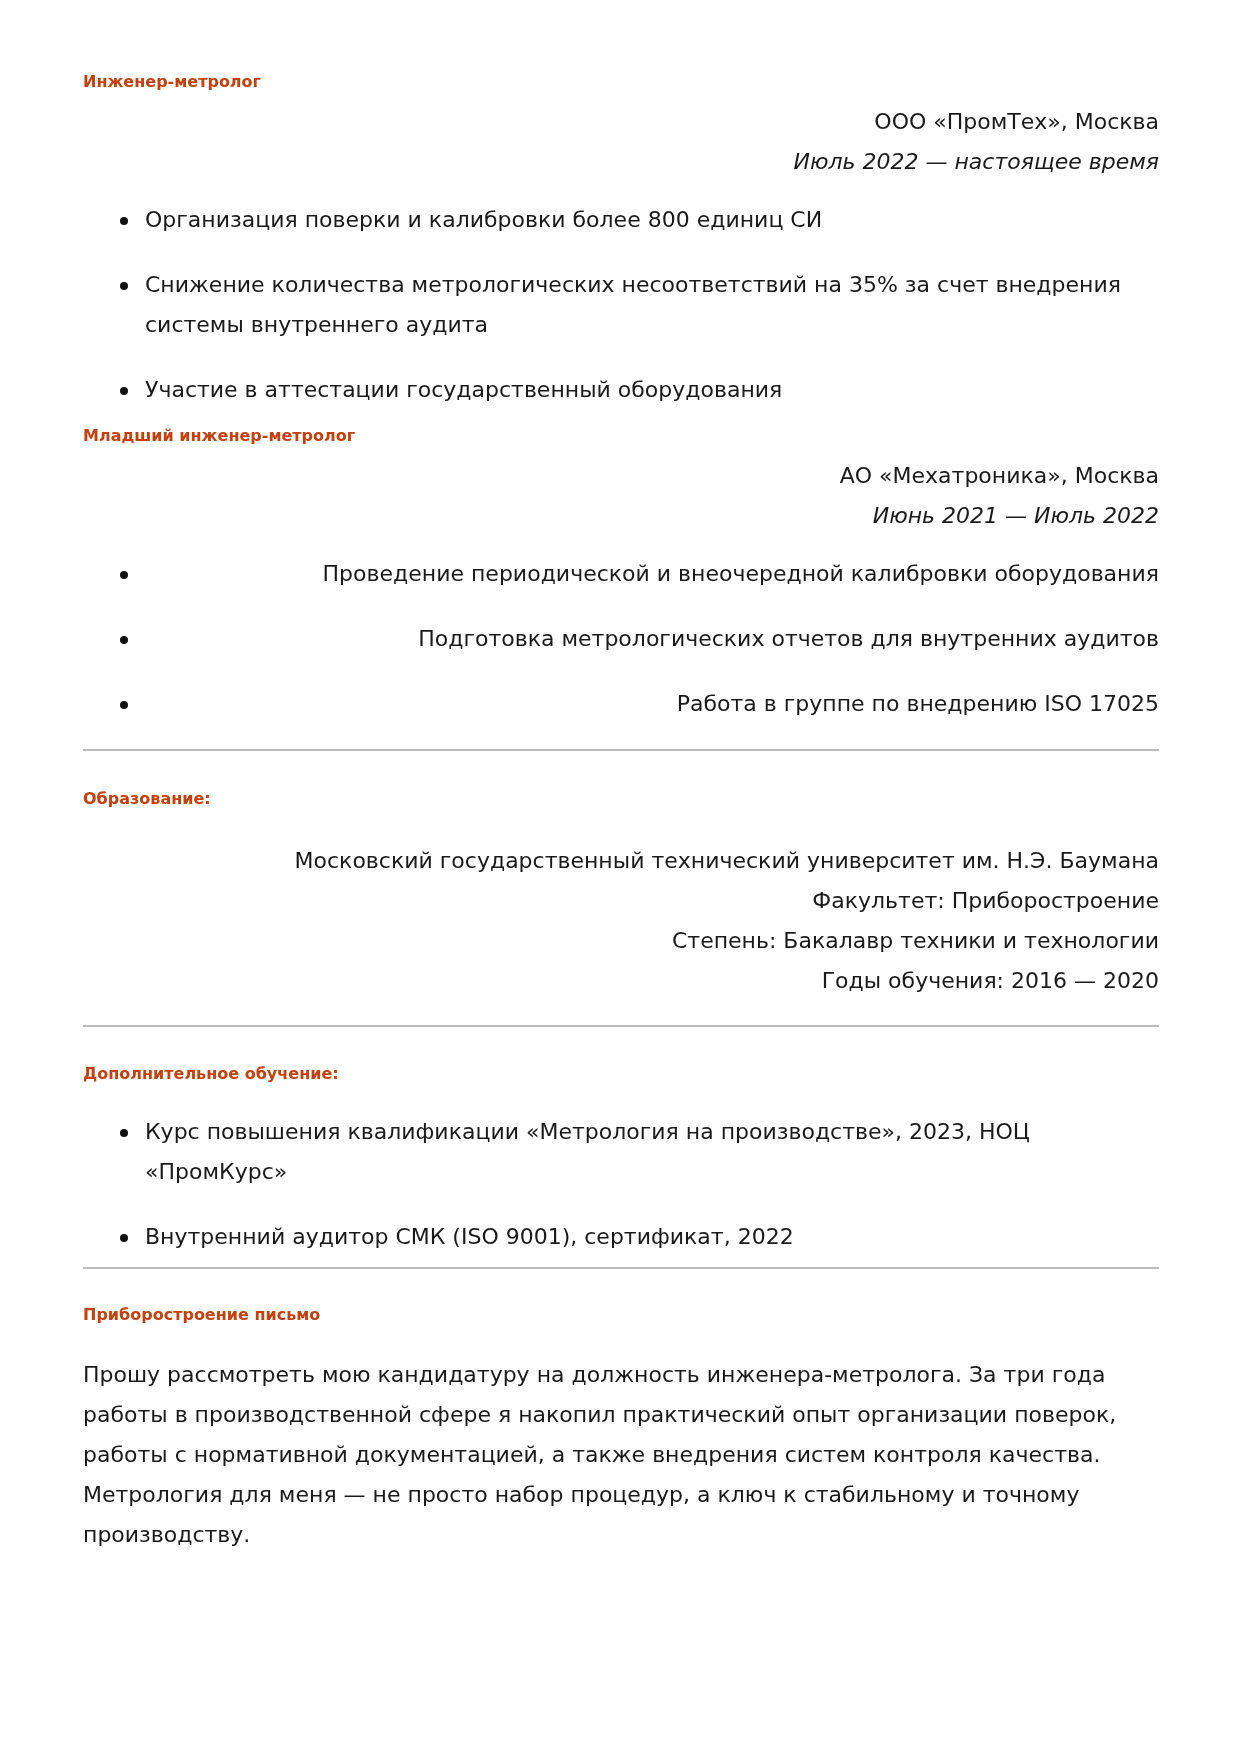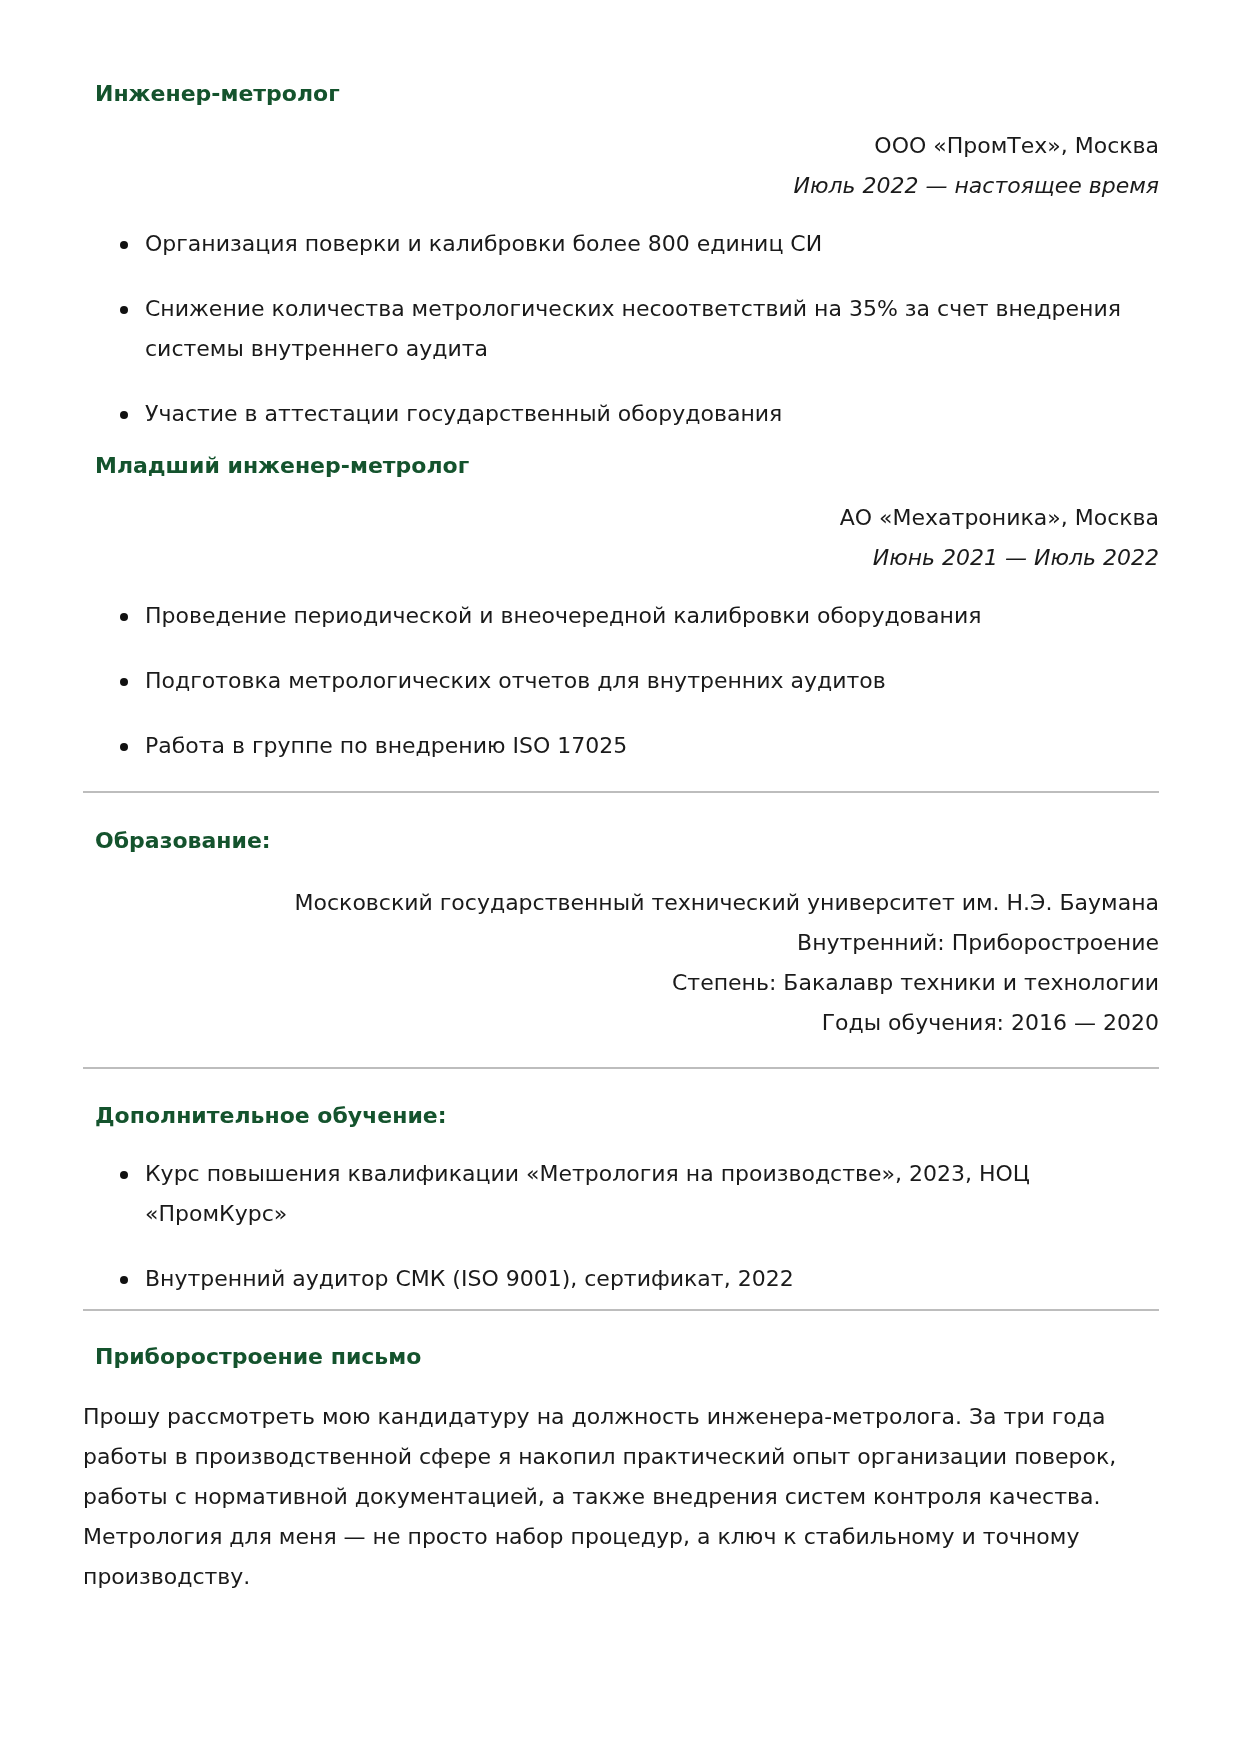--- a/index.html
+++ b/index.html
@@ -11,24 +11,24 @@
       color: #1a1a1a;
       font-size: 22px;
     }
     .page {
       position: relative;
       padding: 62px 80px 0 83px;
       width: 1076px;
     }
     .job-title, .section-title {
       font-weight: bold;
-      font-size: 22px;
+      font-size: 16px;
       line-height: 40px;
-      margin: 12px;
-      color: #14532d;
+      margin: 0;
+      color: #c2410c;
     }
     .line { line-height: 40px; margin: 0; text-align: right; }
     .italic { font-style: italic; }
     ul.bullets {
       list-style: none;
       margin: 18px 0 0 0;
       padding: 0 0 0 62px;
     }
     ul.bullets li {
       position: relative;
@@ -45,21 +45,21 @@
       border-radius: 50%;
       background: #111;
     }
     .divider {
       border: none;
       border-top: 2px solid #bdbdbd;
       margin: 0;
       width: 1076px;
     }
     .job1-bullets li:last-child { margin-bottom: 6px; }
-    .job2-bullets { margin-top: 20px; }
+    .job2-bullets { margin-top: 20px; text-align: right; }
     .job2-bullets li:last-child { }
     .edu-title { margin-top: 28px; }
     .edu-lines { margin-top: 22px; }
     .edu-block-end { height: 24px; }
     .extra-title { margin-top: 27px; }
     .extra-bullets { margin-top: 20px; }
     .extra-bullets li:last-child { margin-bottom: 10px; }
     .letter-title { margin-top: 26px; }
     .letter-greeting { margin-top: 22px; line-height: 40px; }
     .letter-body { margin-top: 20px; line-height: 40px; }
@@ -90,21 +90,21 @@
       <li>Работа в группе по внедрению ISO 17025</li>
     </ul>
   </section>
 
   <hr class="divider">
 
   <section>
     <h3 class="section-title edu-title">Образование:</h3>
     <div class="edu-lines">
       <p class="line">Московский государственный технический университет им. Н.Э. Баумана</p>
-      <p class="line">Внутренний: Приборостроение</p>
+      <p class="line">Факультет: Приборостроение</p>
       <p class="line">Степень: Бакалавр техники и технологии</p>
       <p class="line">Годы обучения: 2016 — 2020</p>
     </div>
     <div class="edu-block-end"></div>
   </section>
 
   <hr class="divider">
 
   <section>
     <h3 class="section-title extra-title">Дополнительное обучение:</h3>

